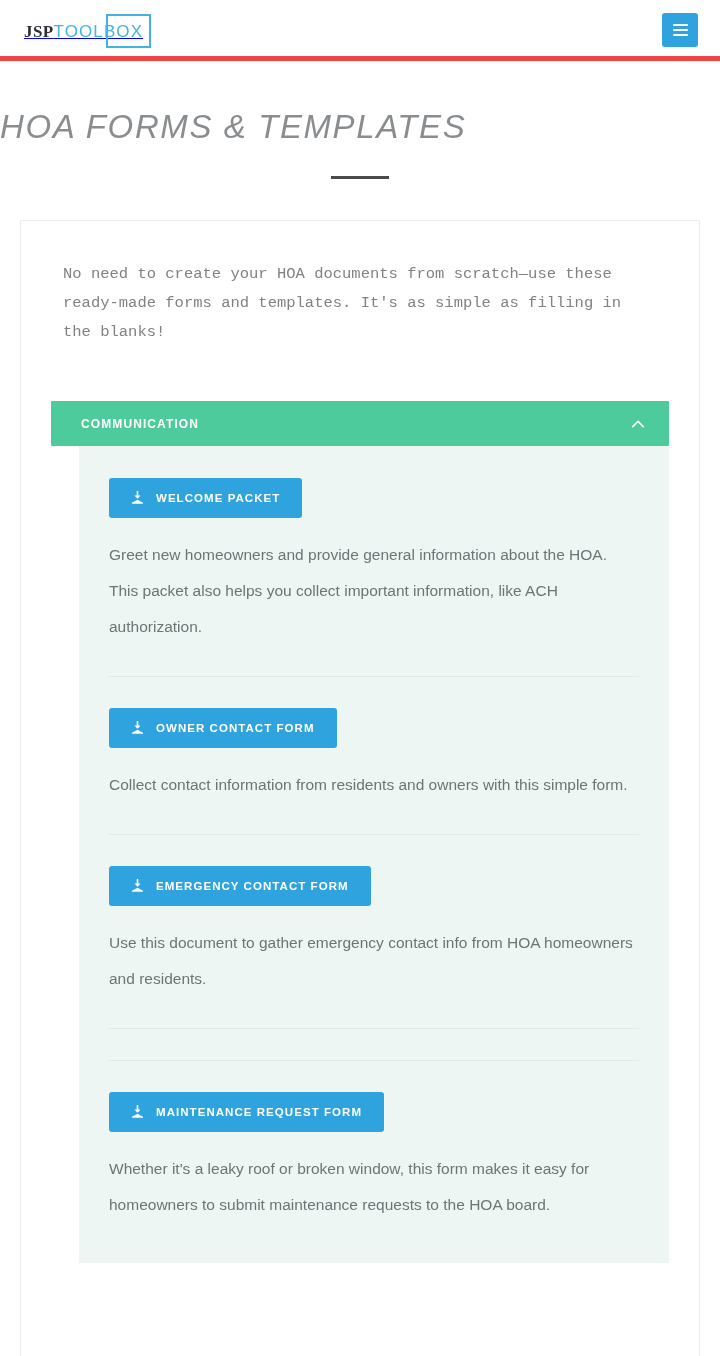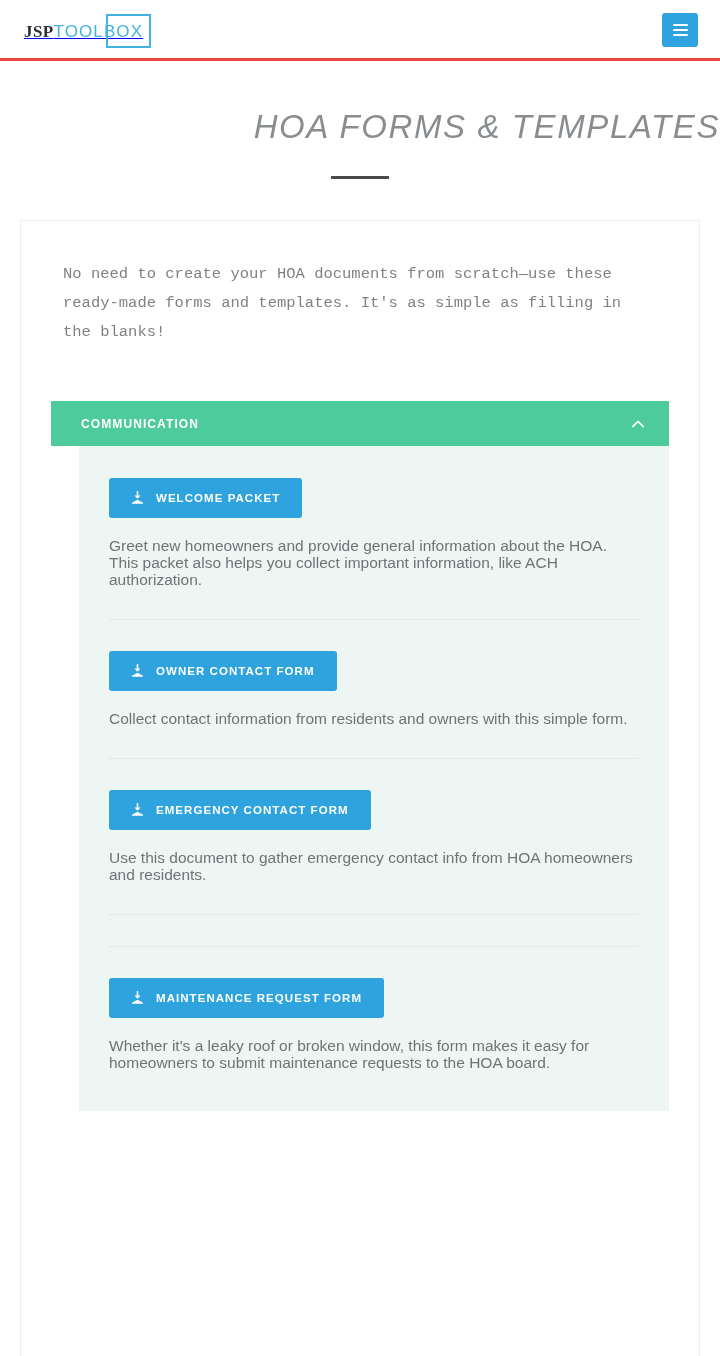--- a/index.html
+++ b/index.html
@@ -14,21 +14,21 @@
     background: #ffffff;
     font-family: "Liberation Sans", sans-serif;
     -webkit-font-smoothing: antialiased;
   }
 
   
   .site-header {
     position: relative;
     height: 61px;
     background: #ffffff;
-    border-bottom: 3px solid #ef4444;
+    border-bottom: 5px solid #ef4444;
   }
   .logo {
     position: absolute;
     left: 24px;
     top: 14px;
     height: 34px;
     display: flex;
     align-items: center;
   }
   .logo-text {
@@ -80,21 +80,21 @@
     display: block;
     width: 15px;
     height: 2px;
     background: #ffffff;
     border-radius: 1px;
   }
 
   
   .page-title-wrap {
     padding-top: 47px;
-    text-align: right;
+    text-align: left;
     background: #ffffff;
   }
   .page-title {
     margin: 0;
     font-family: "Liberation Sans", sans-serif;
     font-style: italic;
     font-weight: 300;
     font-size: 33px;
     letter-spacing: 1.6px;
     color: #8a8d90;
@@ -179,21 +179,21 @@
   }
   .dl-icon {
     width: 13px;
     height: 14px;
     display: block;
     flex: 0 0 auto;
   }
   .item-desc {
     margin: 19px 0 0 0;
     font-size: 15.5px;
-    line-height: 17px;
+    line-height: 36px;
     color: #6f7376;
   }
   .item-divider {
     height: 1px;
     background: #e2eae8;
     margin: 31px 0 31px 0;
     border: none;
   }
 </style>
 </head>

